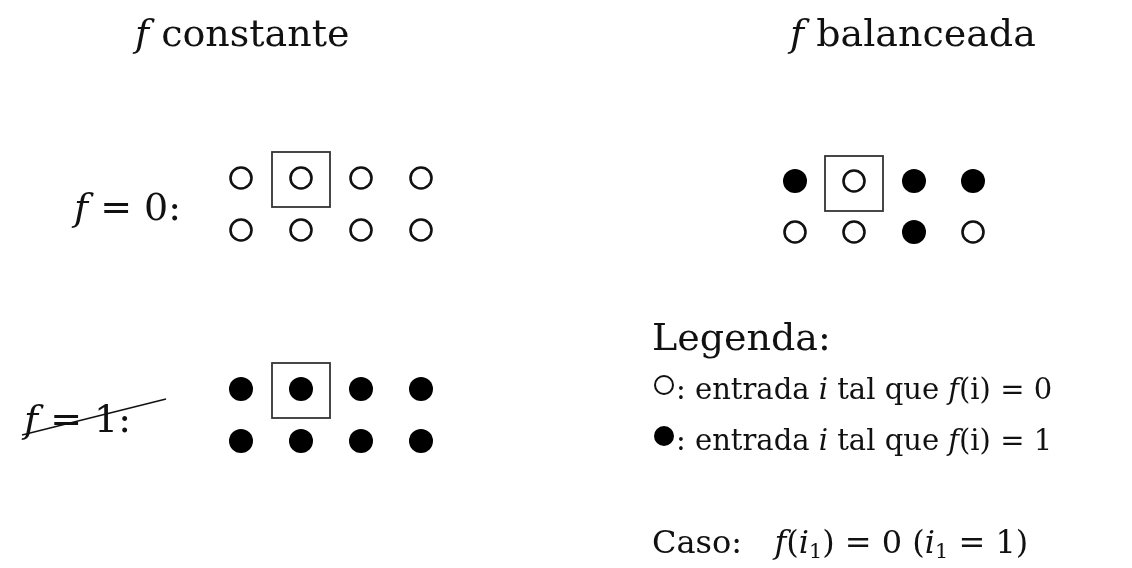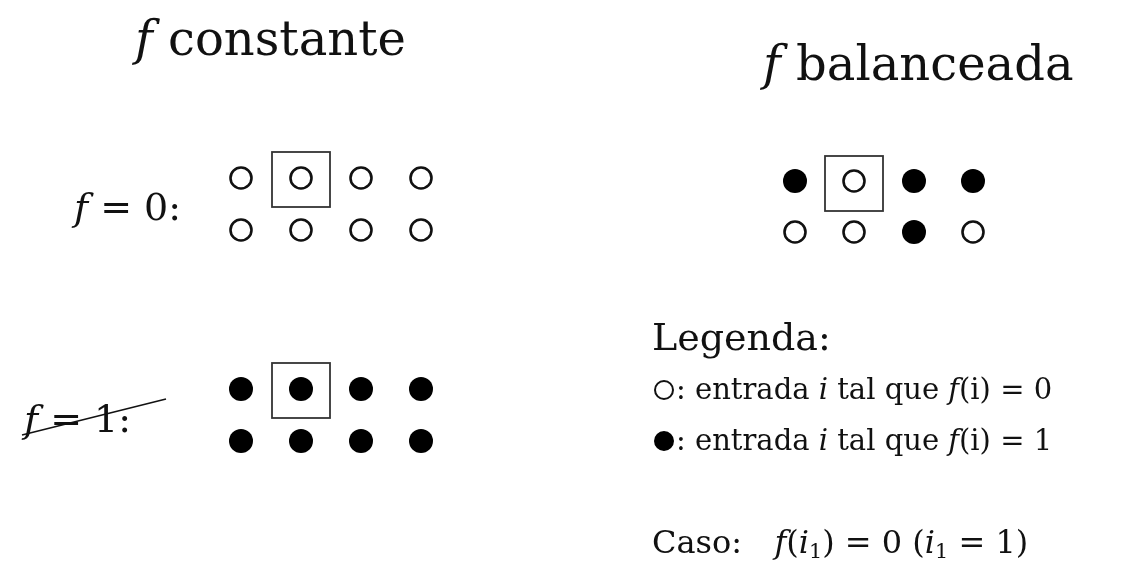--- a/index.html
+++ b/index.html
@@ -1,39 +1,39 @@
 <!DOCTYPE html>
 <html><head>
   <meta charset="utf-8">
   <style>
     html, body { margin: 0; padding: 0; background: #ffffff; }
     body { width: 1132px; height: 568px; position: relative; overflow: hidden;
            font-family: "DejaVu Serif", "Liberation Serif", serif; color: #111; }
     .abs { position: absolute; white-space: nowrap; }
-    .title { font-size: 48px; line-height: 1; }
+    .title { font-size: 38px; line-height: 1; }
     .it { font-style: italic; }
     .rowlabel { font-size: 38px; line-height: 1; }
     .legend-title { font-size: 38px; line-height: 1; }
-    .legend-item { font-size: 29px; line-height: 1; display: flex; align-items: center; }
+    .legend-item { font-size: 29px; line-height: 1; display: flex; }
     .legend-item .sym { display: inline-block; width: 20px; height: 20px; border-radius: 50%;
                         box-sizing: border-box; margin-right: 2px; }
     .sym.open { border: 2.5px solid #111; background: #fff; }
     .sym.filled { background: #000; border: 2.5px solid #000; }
     .caso { font-size: 32px; line-height: 1; }
     sub { font-size: 0.65em; vertical-align: -0.25em; }
     svg.grid { position: absolute; left: 0; top: 0; }
   </style>
 </head>
 <body>
 
 <div class="abs title" style="left:135px; top:14px;">
   <span class="it">f</span>
   <span>constante</span>
 </div>
-<div class="abs title" style="left:763px; top:14px;margin-top:25px;">
+<div class="abs title" style="left:790px; top:14px;">
   <span class="it">f</span>
   <span>balanceada</span>
 </div>
 
 <div class="abs rowlabel" style="left:26px; top:188px;margin-left:48px;">
   <span class="it">f</span><span style="white-space:pre;"> = 0:</span>
 </div>
 <div class="abs rowlabel" style="left:24px; top:400px;">
   <span class="it">f</span><span style="white-space:pre;"> = 1:</span>
 </div>

